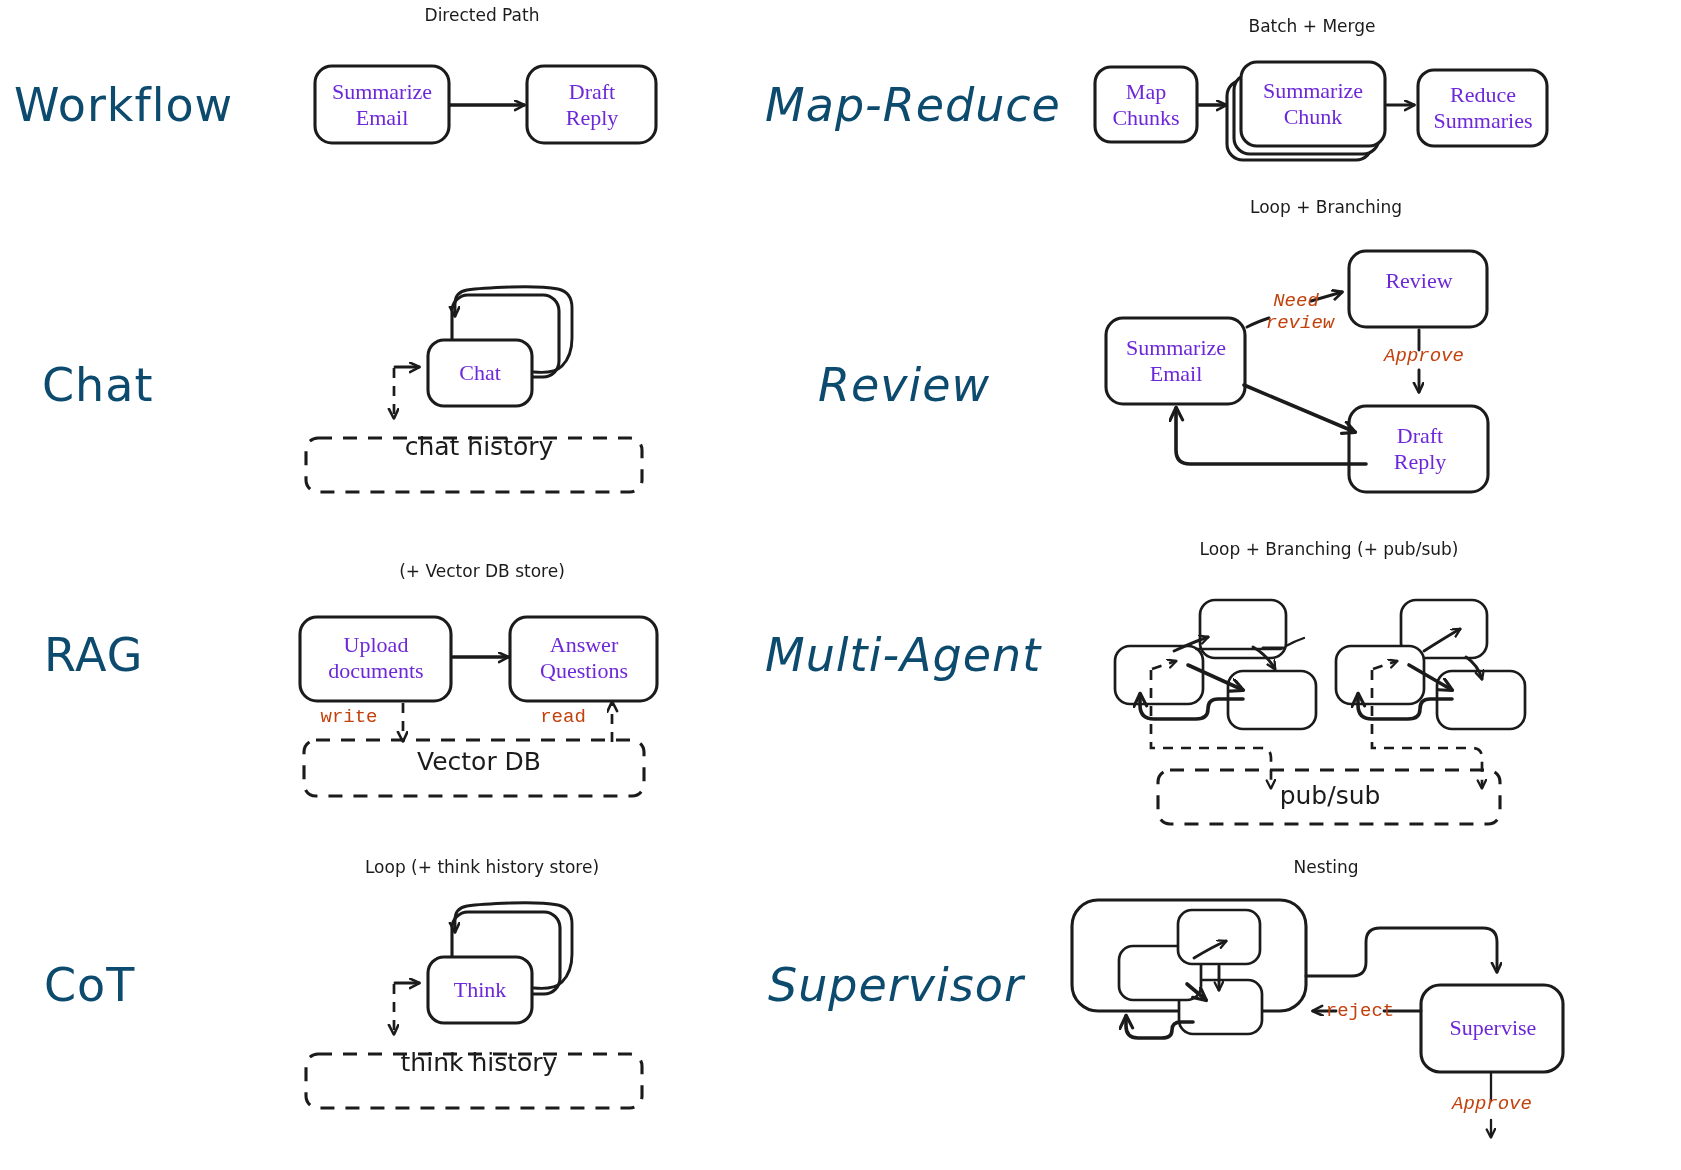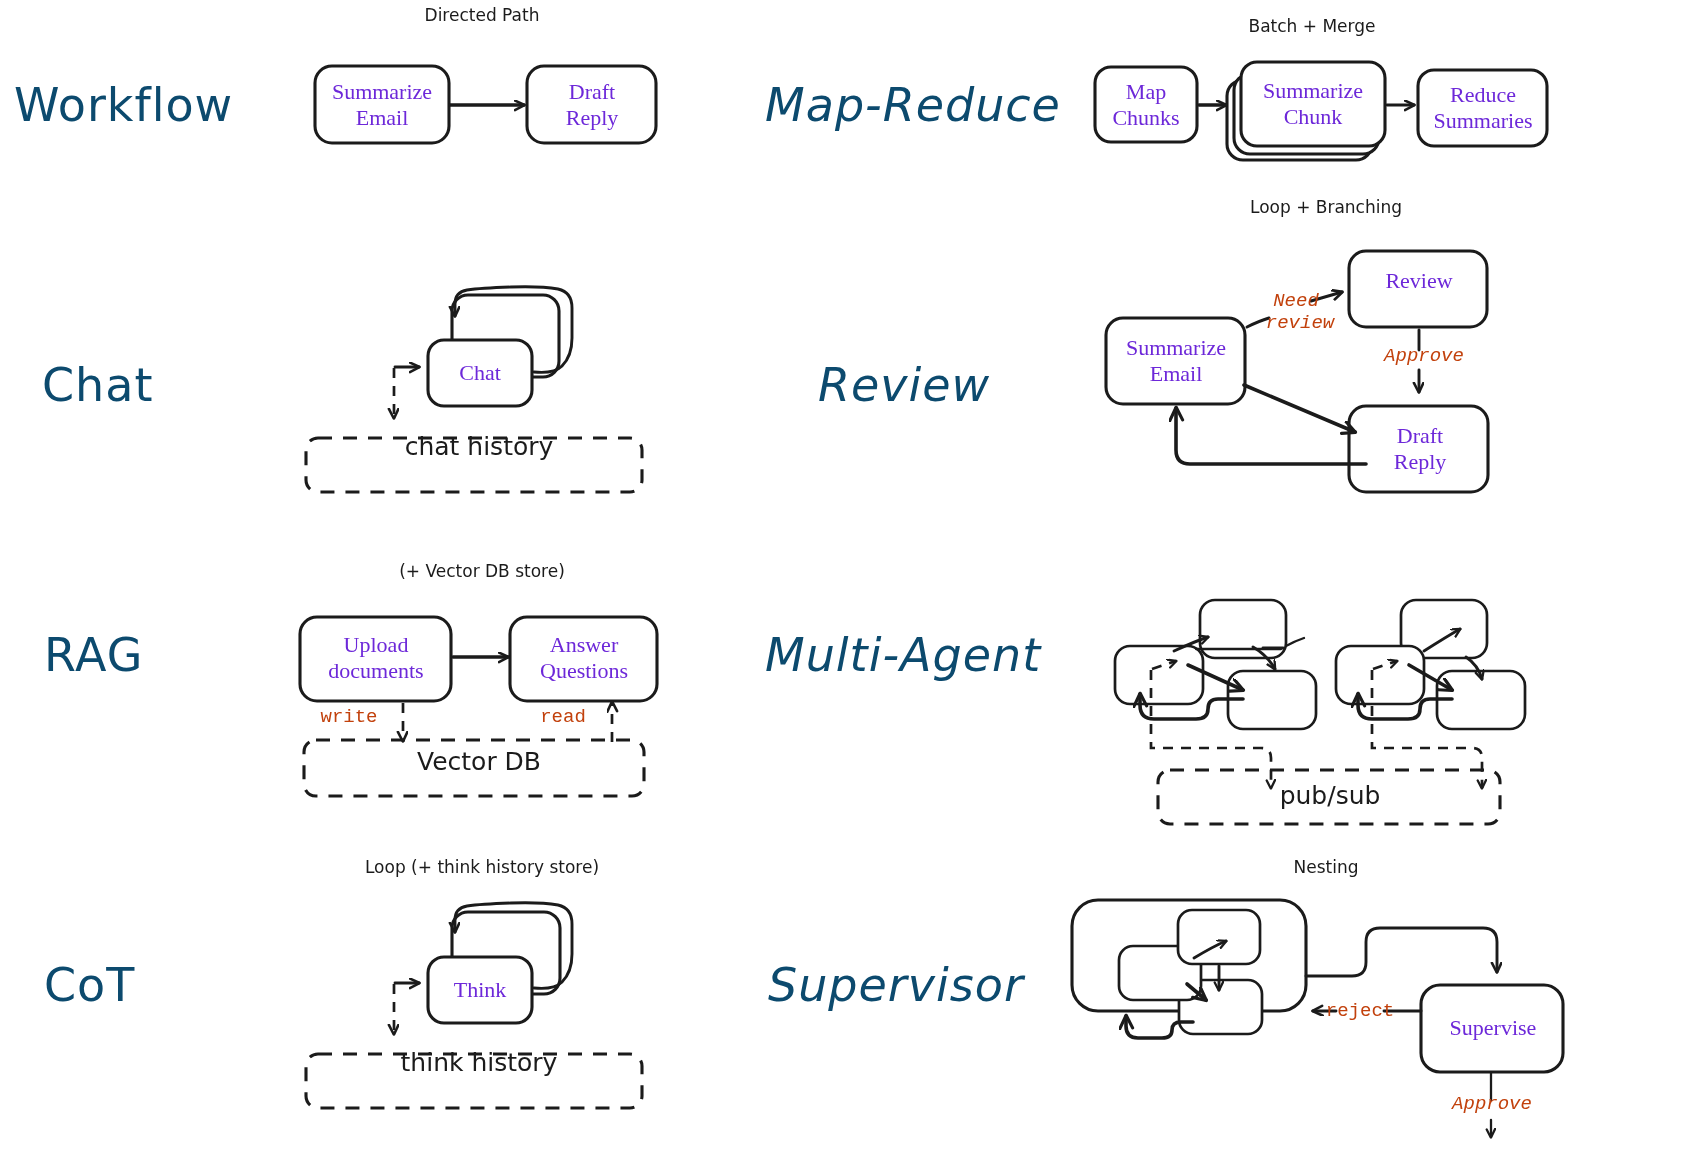--- a/index.html
+++ b/index.html
@@ -217,20 +217,21 @@
 
   <div class="rowlabel right" style="left:765px;top:78px;">Map-Reduce</div>
   <div class="rowlabel right" style="left:818px;top:358px;">Review</div>
   <div class="rowlabel right" style="left:765px;top:628px;">Multi-Agent</div>
   <div class="rowlabel right" style="left:768px;top:958px;">Supervisor</div>
 
   <div class="caption" style="left:482px;top:5px;">Directed Path</div>
   <div class="caption" style="left:1312px;top:16px;">Batch + Merge</div>
   <div class="caption" style="left:1326px;top:197px;">Loop + Branching</div>
   <div class="caption" style="left:482px;top:561px;">(+ Vector DB store)</div>
+  <div class="caption" style="left:1329px;top:539px;">Loop + Branching (+ pub/sub)</div>
   <div class="caption" style="left:482px;top:857px;">Loop (+ think history store)</div>
   <div class="caption" style="left:1326px;top:857px;">Nesting</div>
 
   <div class="nodetext" style="left:382px;top:105px;">Summarize
 Email</div>
   <div class="nodetext" style="left:592px;top:105px;">Draft
 Reply</div>
 
   <div class="nodetext" style="left:1146px;top:105px;">Map
 Chunks</div>

